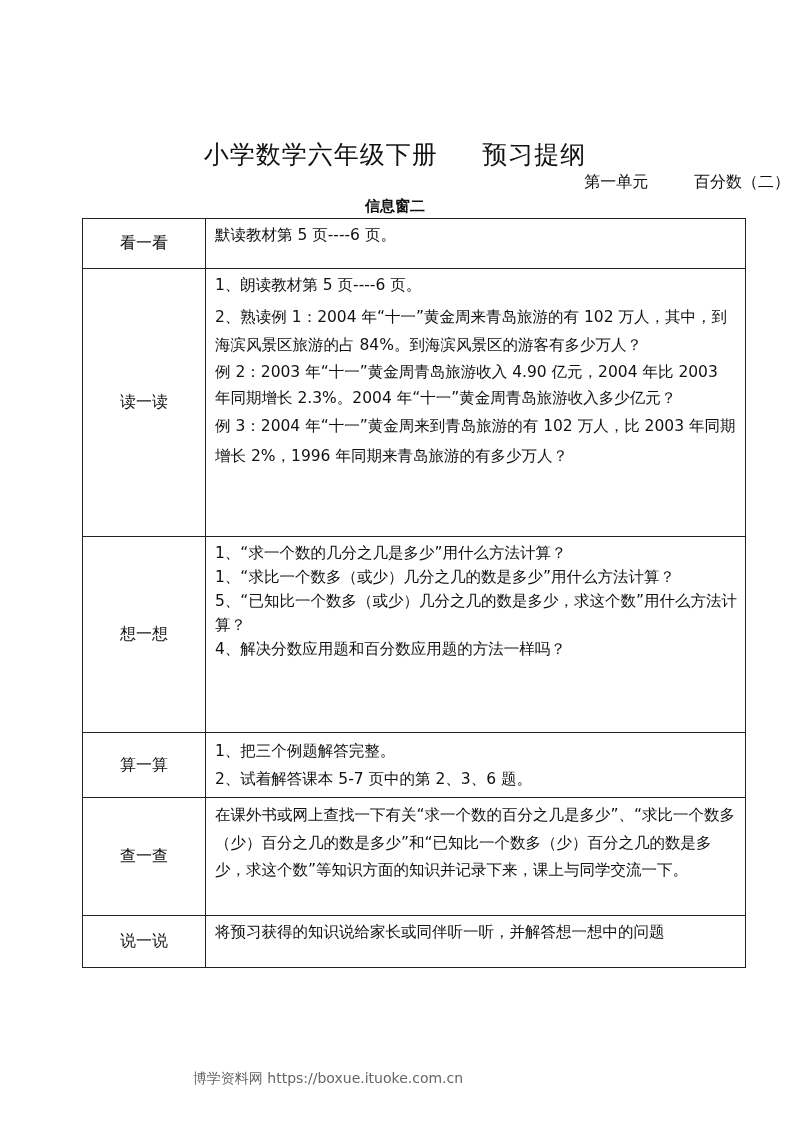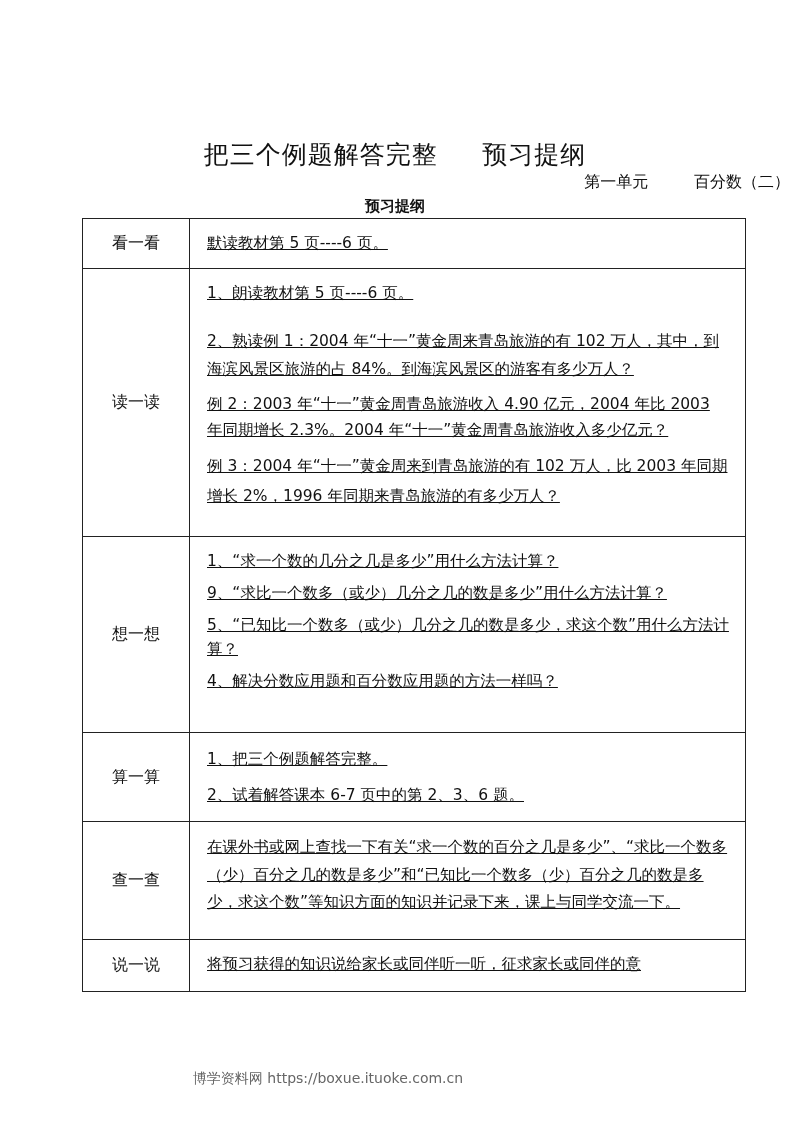--- a/index.html
+++ b/index.html
@@ -18,42 +18,42 @@
   }
   .section-heading {
     position: absolute; left: 0; width: 790px; top: 197px;
     text-align: center; font-size: 15px; font-weight: bold;
   }
   table.outline {
     position: absolute; left: 82px; top: 218px; width: 664px;
     border-collapse: collapse; table-layout: fixed;
   }
   table.outline td {
-    border: 1.5px solid #222; vertical-align: top; padding: 0;
+    border: 1.5px solid #222; vertical-align: top; padding: 8px;
   }
   td.label {
     width: 106px; text-align: center; vertical-align: middle !important;
     font-size: 16px;
   }
   td.content {
     padding: 4px 8px 4px 9px !important; font-size: 15.5px; line-height: 24px;
   }
-  td.content p { margin: 8px; text-decoration: underline; }
+  td.content p { margin: 0; }
   .gap { display: block; height: 6px; }
   .watermark {
     position: absolute; left: 0; width: 656px; top: 1070px;
     text-align: center; font-size: 14px; color: #666;
   }
 </style>
 </head>
 <body>
 
-<div class="title">把三个例题解答完整     预习提纲</div>
+<div class="title">小学数学六年级下册     预习提纲</div>
 <div class="subtitle">第一单元         百分数（二）</div>
-<div class="section-heading">预习提纲</div>
+<div class="section-heading">信息窗二</div>
 
 <table class="outline">
   <tbody>
       <tr style="height:50px">
     <td class="label">看一看</td>
     <td class="content">
       <p>默读教材第 5 页----6 页。</p>
     </td>
   </tr>
   <tr style="height:268px">
@@ -63,40 +63,40 @@
       <span class="gap"></span>
       <p style="line-height:28px">2、熟读例 1：2004 年“十一”黄金周来青岛旅游的有 102 万人，其中，到海滨风景区旅游的占 84%。到海滨风景区的游客有多少万人？</p>
       <p style="line-height:26px">例 2：2003 年“十一”黄金周青岛旅游收入 4.90 亿元，2004 年比 2003 年同期增长 2.3%。2004 年“十一”黄金周青岛旅游收入多少亿元？</p>
       <p style="line-height:30px">例 3：2004 年“十一”黄金周来到青岛旅游的有 102 万人，比 2003 年同期增长 2%，1996 年同期来青岛旅游的有多少万人？</p>
     </td>
   </tr>
   <tr style="height:196px">
     <td class="label">想一想</td>
     <td class="content">
       <p>1、“求一个数的几分之几是多少”用什么方法计算？</p>
-      <p>9、“求比一个数多（或少）几分之几的数是多少”用什么方法计算？</p>
+      <p>1、“求比一个数多（或少）几分之几的数是多少”用什么方法计算？</p>
       <p>5、“已知比一个数多（或少）几分之几的数是多少，求这个数”用什么方法计算？</p>
       <p>4、解决分数应用题和百分数应用题的方法一样吗？</p>
     </td>
   </tr>
   <tr style="height:60px">
     <td class="label">算一算</td>
     <td class="content" style="line-height:28px">
       <p>1、把三个例题解答完整。</p>
-      <p>2、试着解答课本 6-7 页中的第 2、3、6 题。</p>
+      <p>2、试着解答课本 5-7 页中的第 2、3、6 题。</p>
     </td>
   </tr>
   <tr style="height:118px">
     <td class="label">查一查</td>
     <td class="content" style="line-height:27.5px">
       <p>在课外书或网上查找一下有关“求一个数的百分之几是多少”、“求比一个数多（少）百分之几的数是多少”和“已知比一个数多（少）百分之几的数是多少，求这个数”等知识方面的知识并记录下来，课上与同学交流一下。</p>
     </td>
   </tr>
   <tr style="height:52px">
     <td class="label">说一说</td>
     <td class="content" style="white-space:nowrap; overflow:hidden">
-      <p>将预习获得的知识说给家长或同伴听一听，征求家长或同伴的意</p>
+      <p>将预习获得的知识说给家长或同伴听一听，并解答想一想中的问题</p>
     </td>
   </tr>
 </tbody>
   </table>
 
 <div class="watermark">博学资料网 https://boxue.ituoke.com.cn</div>
 
 </body></html>

